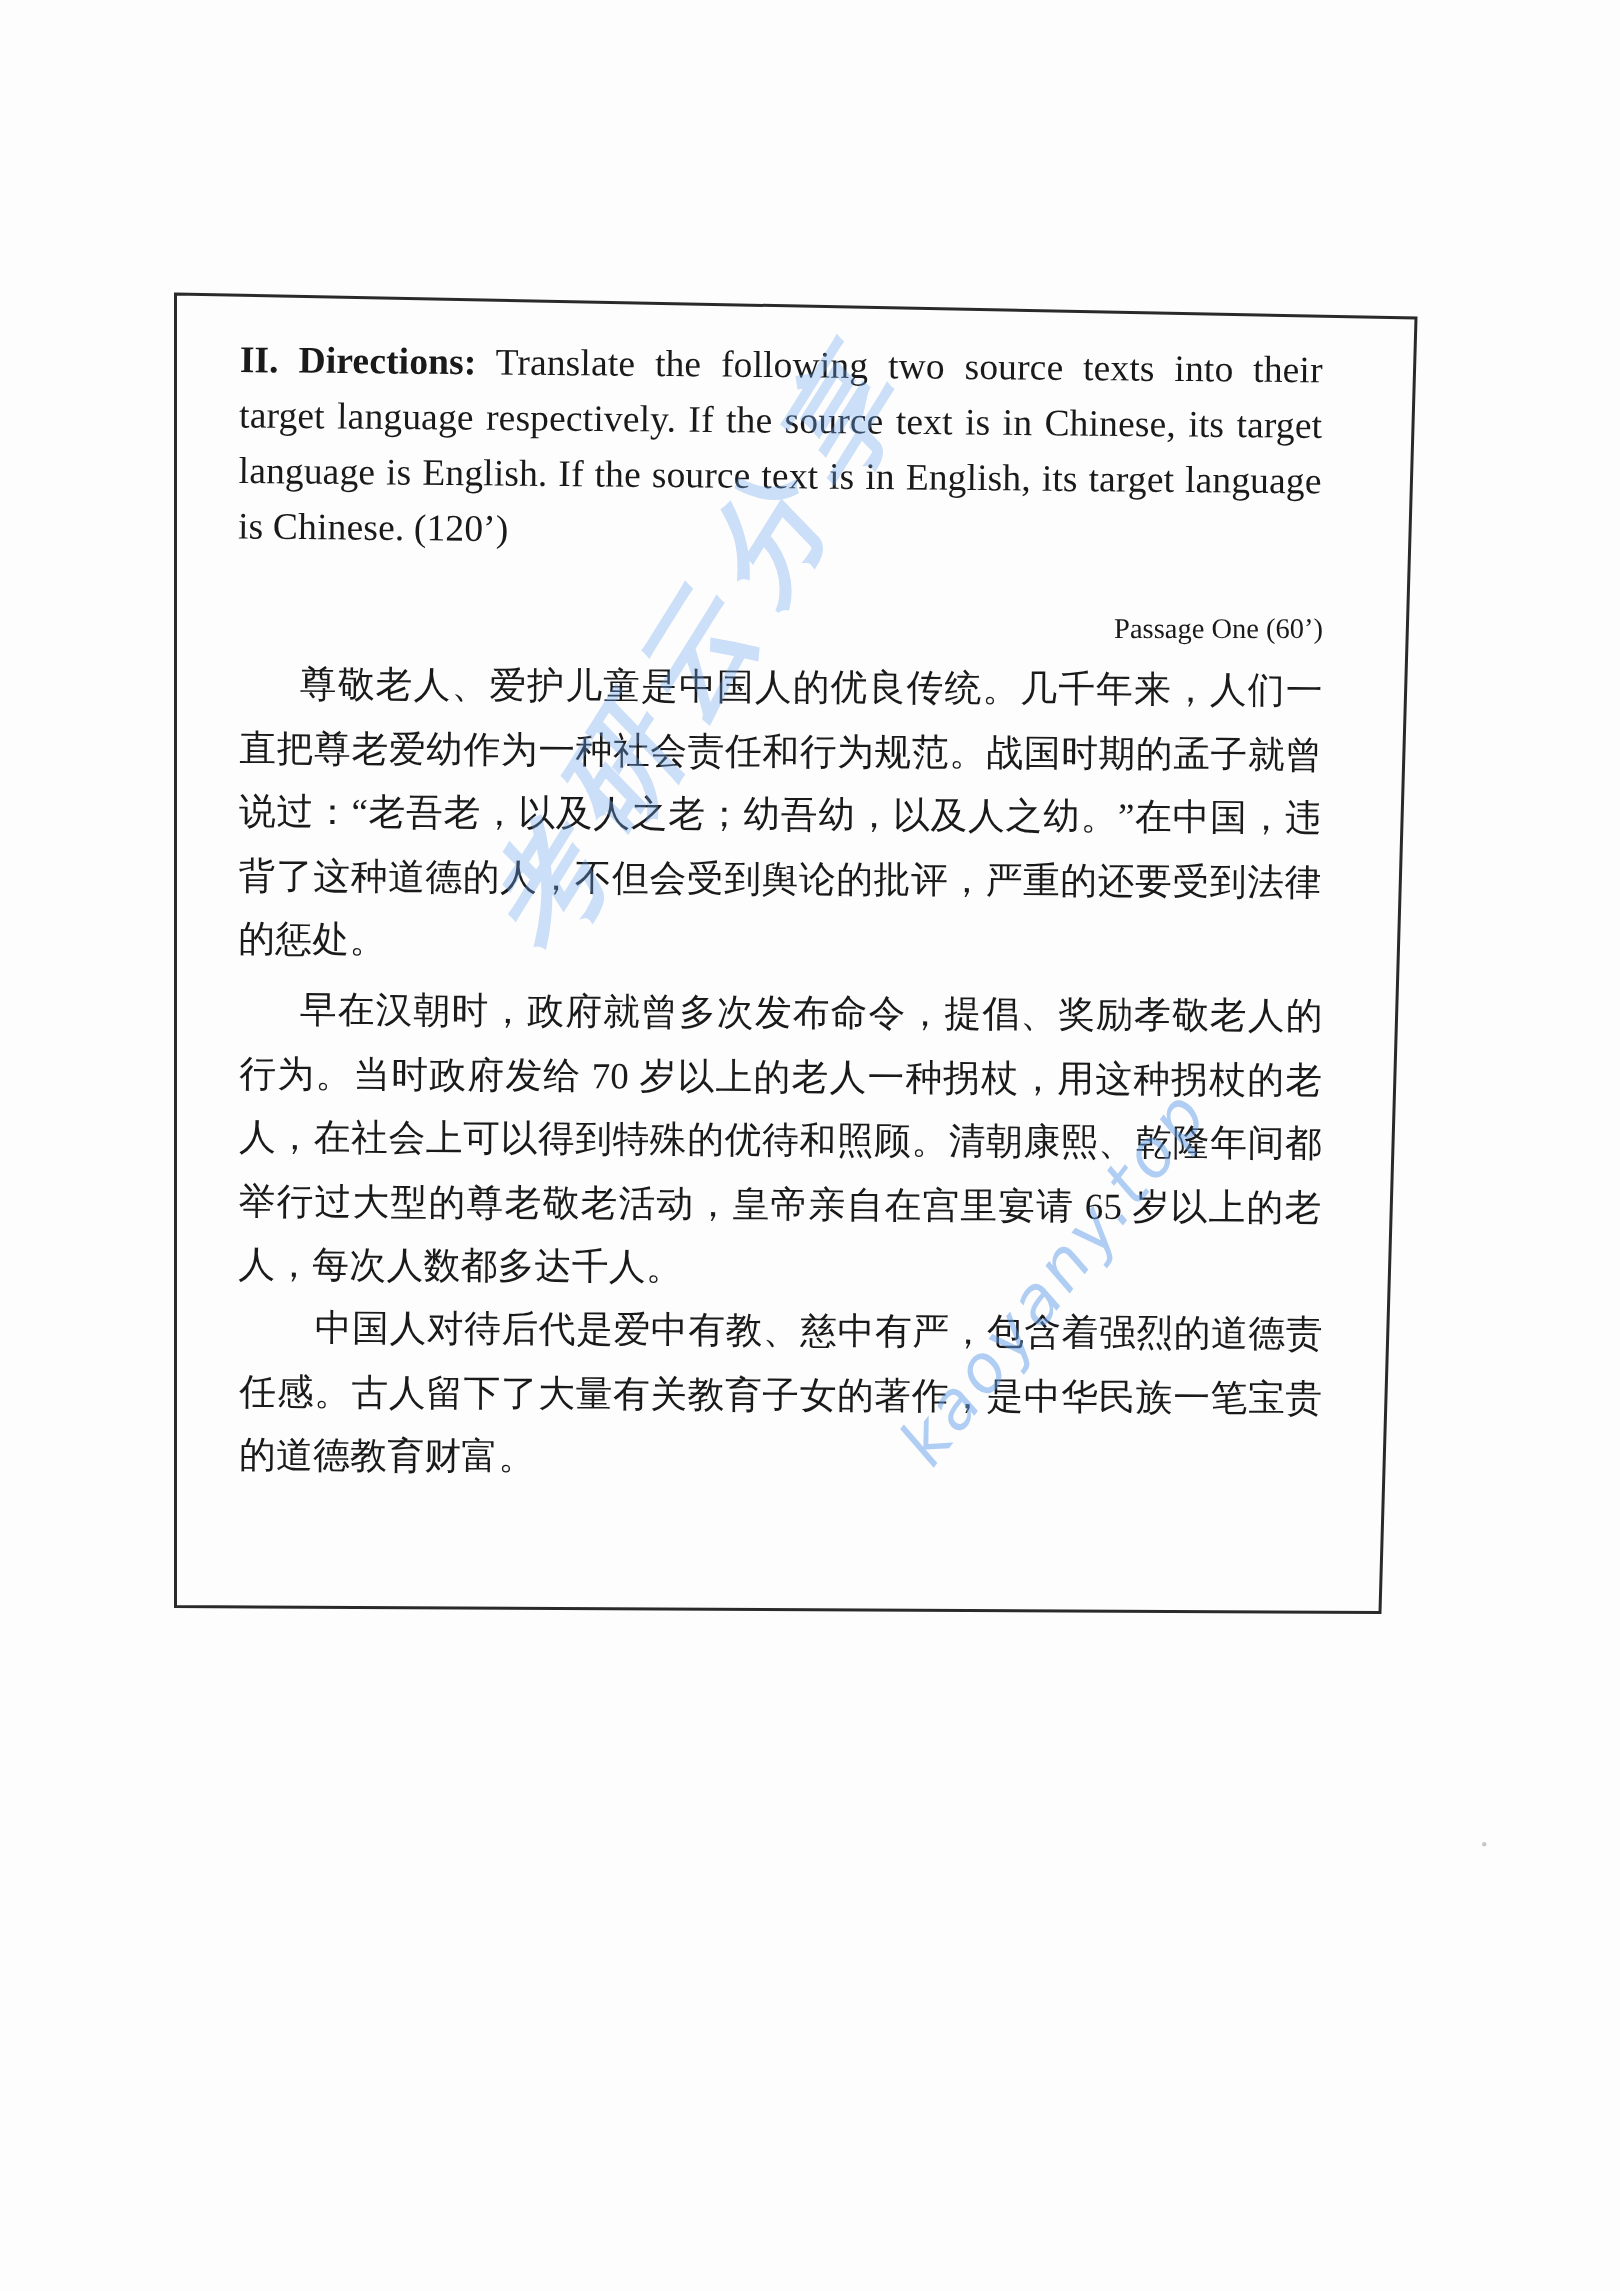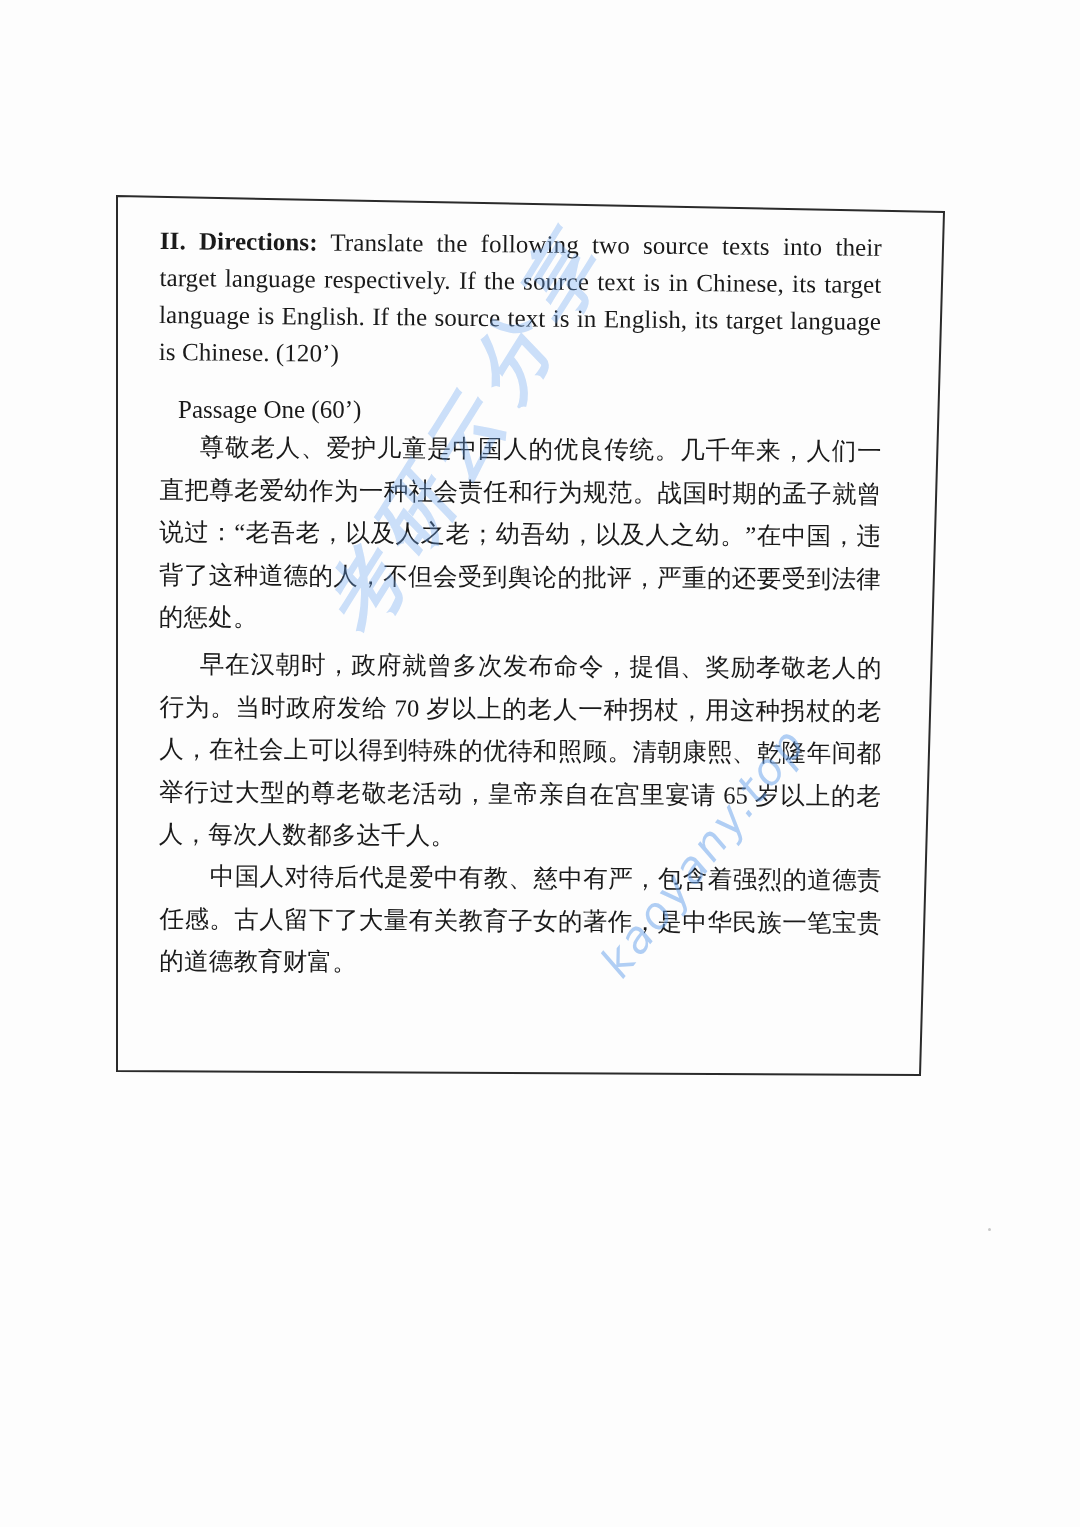--- a/index.html
+++ b/index.html
@@ -40,23 +40,23 @@
       text-align-last: left;
       margin: 0;
       letter-spacing: 0.1px;
       transform: rotate(0.55deg);
       transform-origin: left top;
     }
     .directions .lead {
       font-weight: bold;
     }
     .passage-title {
-      font-size: 25px;
-      text-align: left;
-      margin: 24px 0 0 0;
+      font-size: 19px;
+      text-align: right;
+      margin: 34px 0 0 0;
       line-height: 32px;
       padding-left: 18px;
     }
     .passage-body {
       margin-top: 0;
       font-family: Liberation Serif, serif;
     }
     .para {
       font-size: 24.5px;
       line-height: 42.5px;

